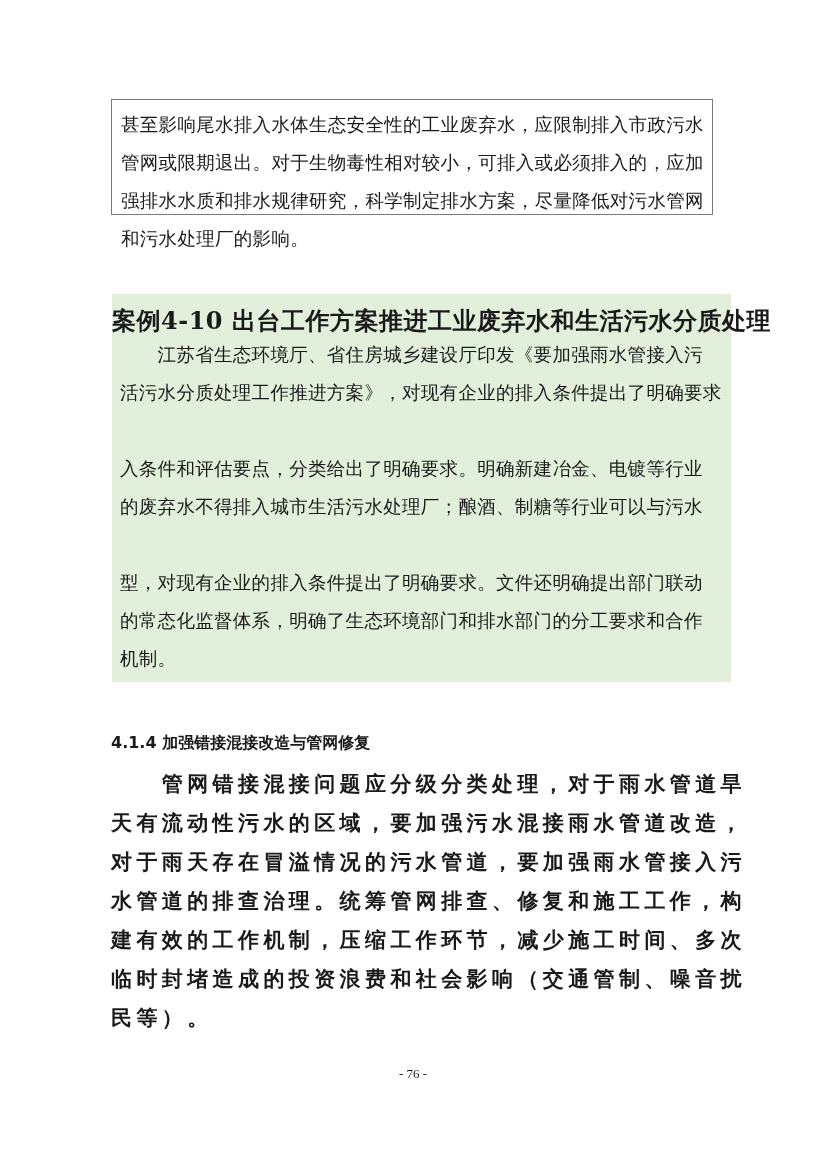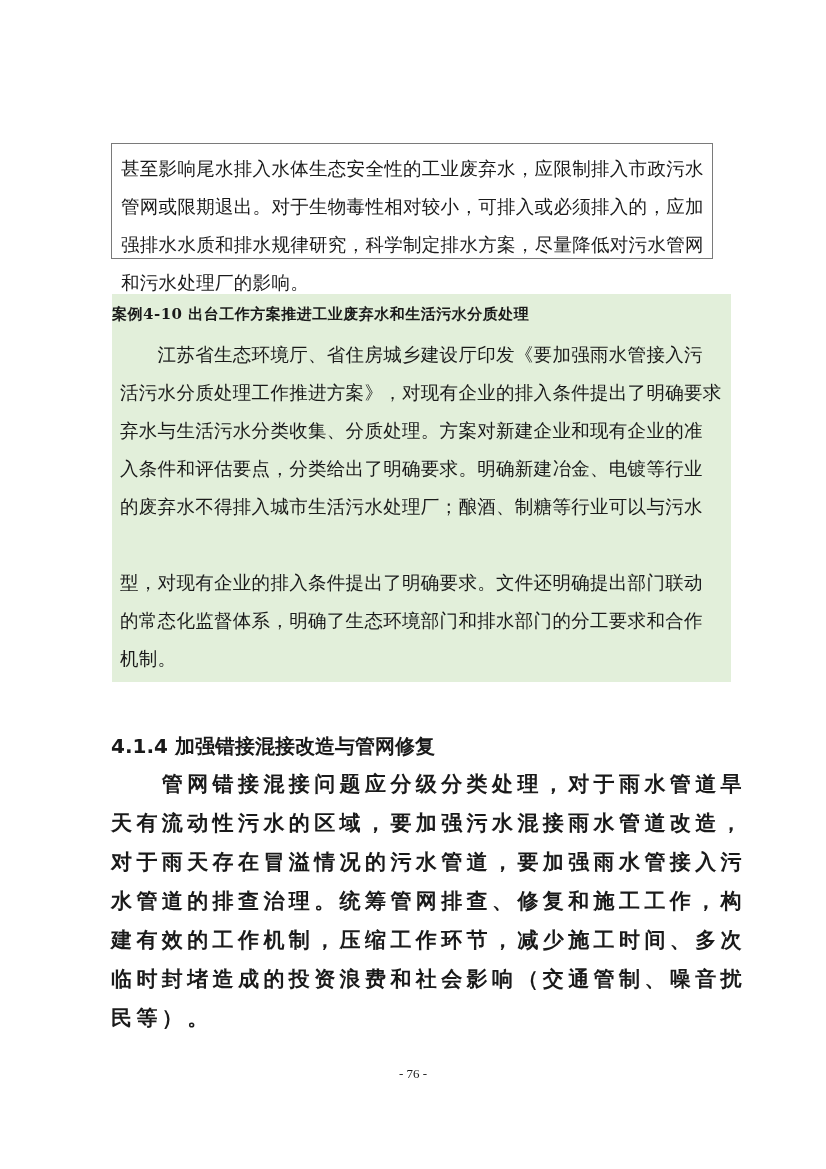--- a/index.html
+++ b/index.html
@@ -1,49 +1,48 @@
 <!DOCTYPE html>
 <html><head>
   <meta charset="utf-8">
   <style>
     html, body { margin: 0; padding: 0; background: #ffffff; }
     body { width: 826px; height: 1169px; position: relative; overflow: hidden;
            font-family: "DejaVu Serif", "Liberation Serif", serif; color: #1a1a1a; }
     .box-bordered { position: absolute; left: 111px; top: 99px; width: 602px; height: 116px;
-                    border: 1px solid #7a7a7a; padding: 0 8px; box-sizing: border-box; margin-top: 44px; }
+                    border: 1px solid #7a7a7a; padding: 0 8px; box-sizing: border-box; }
     .box-bordered .ln { position: absolute; left: 9px; font-size: 18.5px; white-space: nowrap;
                         letter-spacing: 0.3px; font-family: "DejaVu Serif", serif; }
     .case-box { position: absolute; left: 112px; top: 294px; width: 619px; height: 388px;
                 background: #e2efda; }
-    .case-title { position: absolute; left: 0; width: 619px; top: 11px; text-align: left;
-                  font-weight: bold; font-size: 15px; white-space: nowrap; letter-spacing: 0.5px; }
+    .case-title { position: absolute; left: 0; width: 619px; top: 11px; text-align: center;
+                  font-weight: bold; font-size: 24px; white-space: nowrap; letter-spacing: 0.5px; }
     .case-box .ln { position: absolute; left: 8px; font-size: 18.5px; white-space: nowrap;
                     letter-spacing: 0.3px; }
-    .section-heading { position: absolute; left: 111px; top: 733px; font-size: 20px; font-weight: bold;
+    .section-heading { position: absolute; left: 111px; top: 733px; font-size: 16px; font-weight: bold;
                        white-space: nowrap; font-family: "DejaVu Sans", sans-serif; }
     .body-ln { position: absolute; left: 111px; font-size: 21px; white-space: nowrap;
                letter-spacing: 4.4px; font-family: "DejaVu Sans", sans-serif; font-weight: 700; }
     .page-number { position: absolute; left: 0; width: 826px; top: 1066px; text-align: center;
                    font-size: 13px; font-family: "Liberation Serif", serif; }
   </style>
 </head>
 <body>
 
 <div class="box-bordered">
   <div class="ln" style="top:12px">甚至影响尾水排入水体生态安全性的工业废弃水，应限制排入市政污水</div>
   <div class="ln" style="top:50px">管网或限期退出。对于生物毒性相对较小，可排入或必须排入的，应加</div>
   <div class="ln" style="top:88px">强排水水质和排水规律研究，科学制定排水方案，尽量降低对污水管网</div>
   <div class="ln" style="top:126px">和污水处理厂的影响。</div>
 </div>
 
 <div class="case-box">
   <div class="case-title">案例4-10  出台工作方案推进工业废弃水和生活污水分质处理</div>
   <div class="ln" style="top:48px">　　江苏省生态环境厅、省住房城乡建设厅印发《要加强雨水管接入污</div>
   <div class="ln" style="top:86px">活污水分质处理工作推进方案》，对现有企业的排入条件提出了明确要求</div>
-  <div class="ln" style="top:124px">弃水与生活污水分类收集、分质处理。方案对新建企业和现有企业的准</div>
   <div class="ln" style="top:162px">入条件和评估要点，分类给出了明确要求。明确新建冶金、电镀等行业</div>
   <div class="ln" style="top:200px">的废弃水不得排入城市生活污水处理厂；酿酒、制糖等行业可以与污水</div>
   <div class="ln" style="top:276px">型，对现有企业的排入条件提出了明确要求。文件还明确提出部门联动</div>
   <div class="ln" style="top:314px">的常态化监督体系，明确了生态环境部门和排水部门的分工要求和合作</div>
   <div class="ln" style="top:352px">机制。</div>
 </div>
 
 <div class="section-heading">4.1.4 加强错接混接改造与管网修复</div>
 
 <div class="body-ln" style="top:770px">　　管网错接混接问题应分级分类处理，对于雨水管道旱</div>

